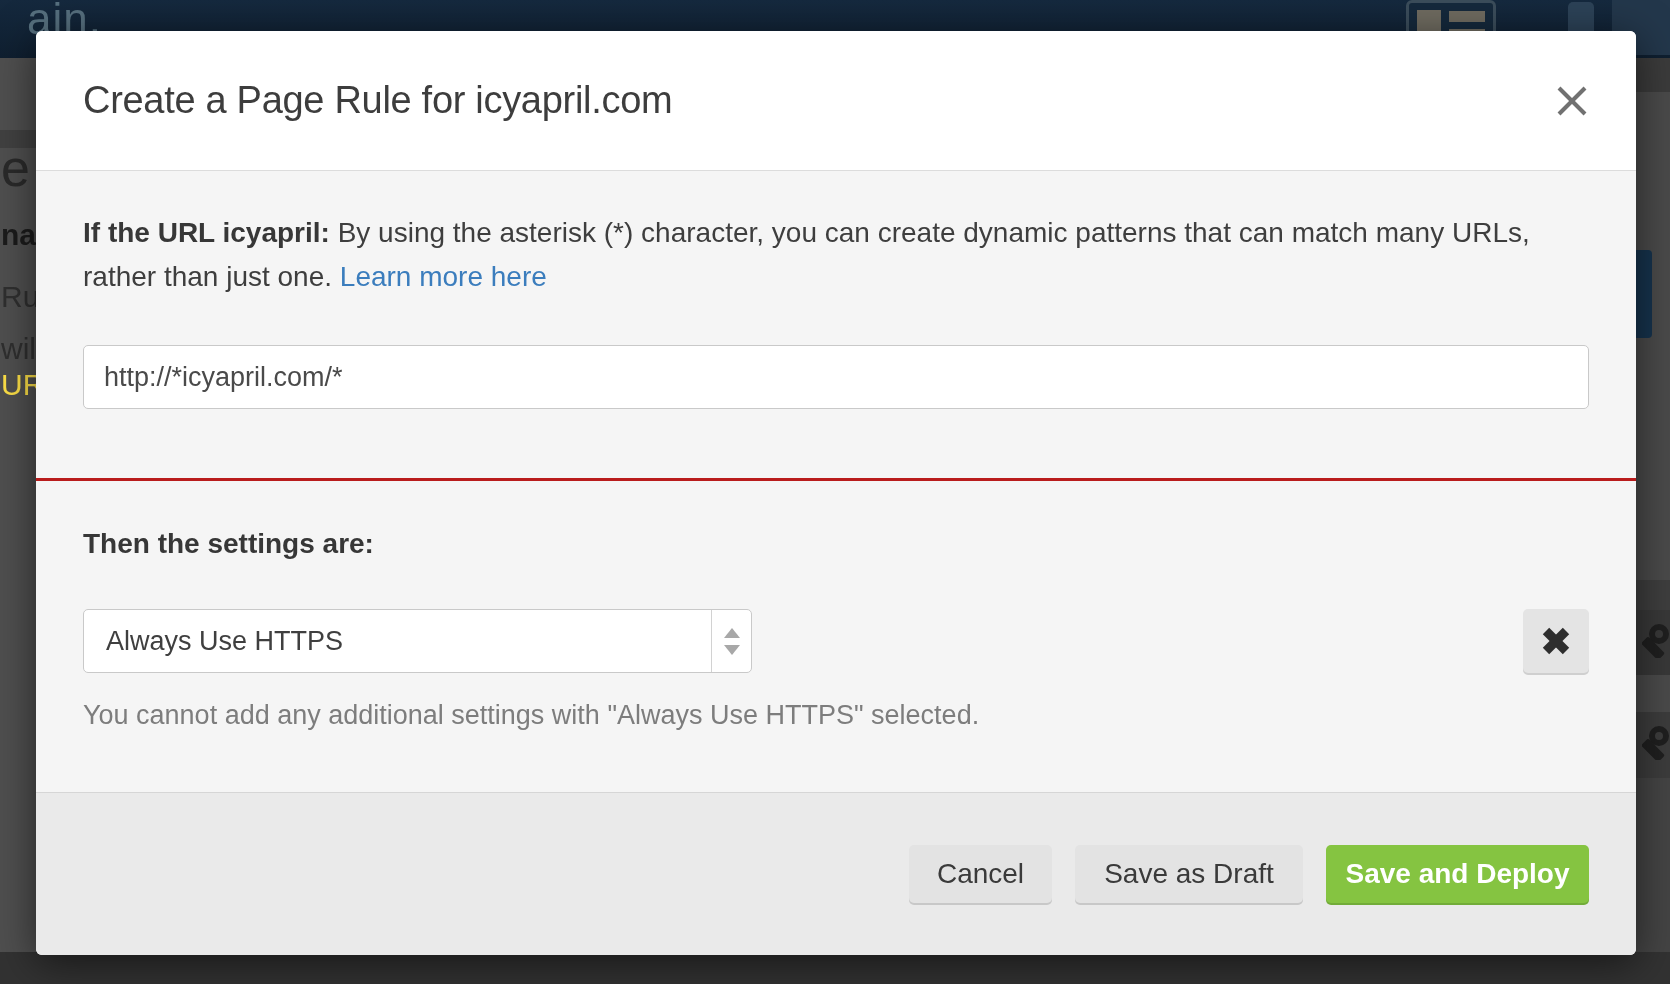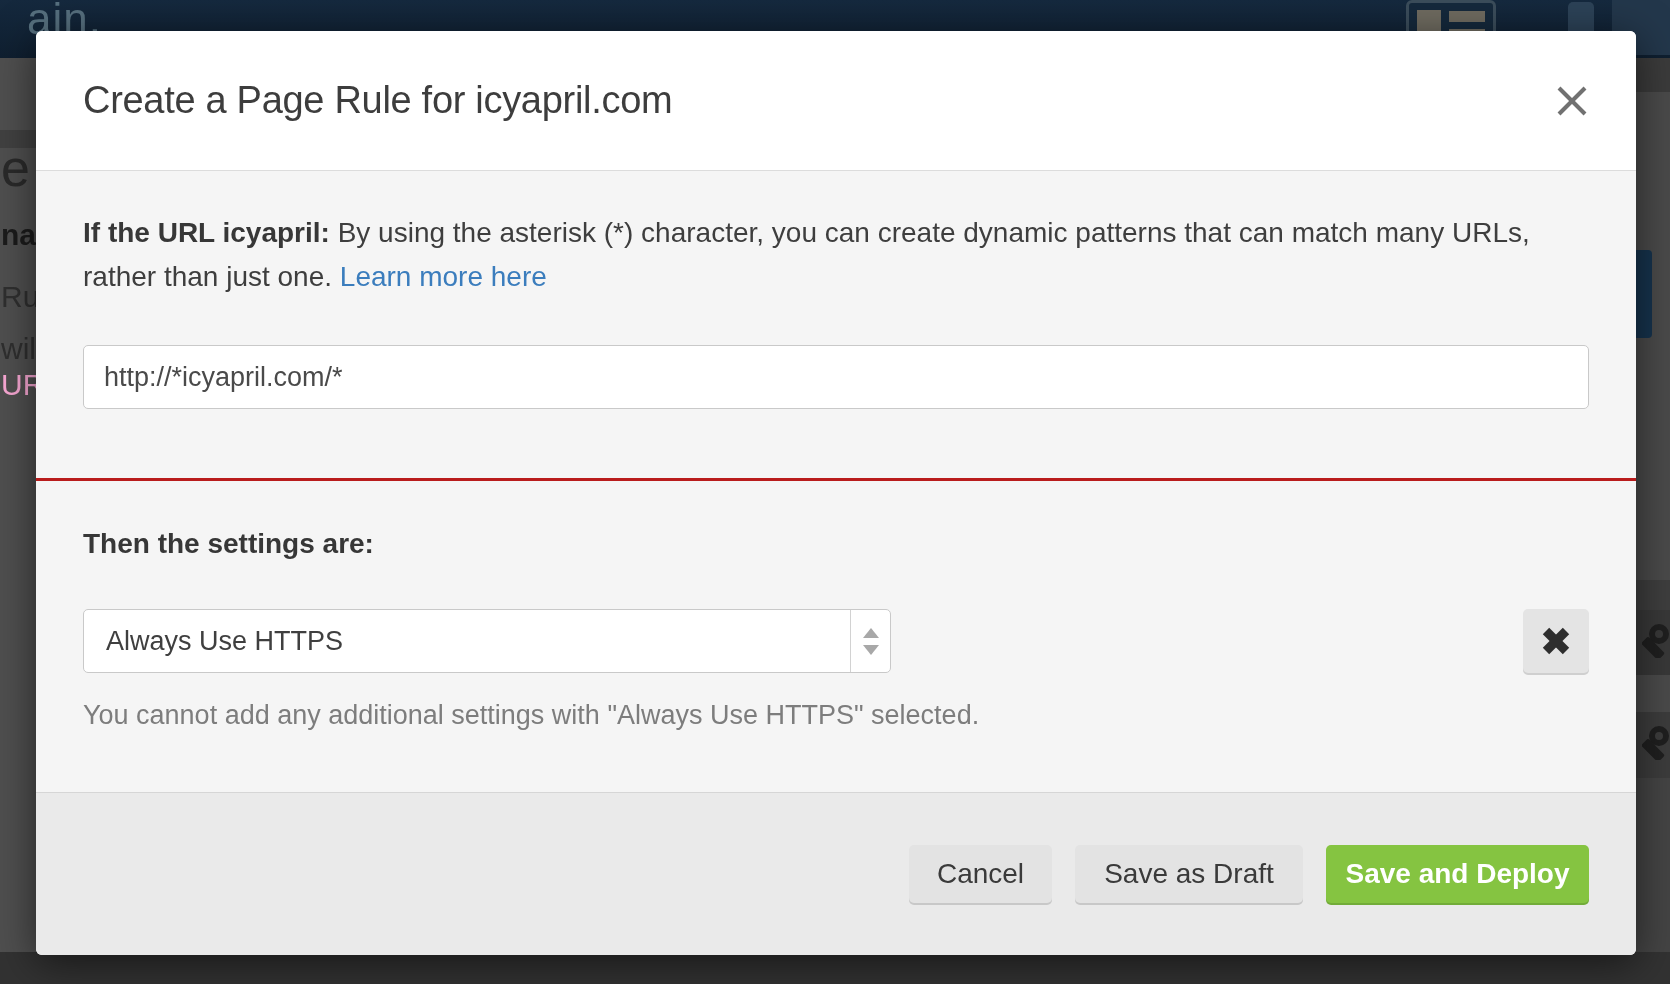--- a/index.html
+++ b/index.html
@@ -38,21 +38,21 @@
   .left-strip {
     position:absolute; left:0; top:58px; width:36px; height:926px;
     background:#4f4f4f; overflow:hidden;
   }
   .left-band { position:absolute; left:0; top:72px; width:36px; height:18px; background:#414141; }
   .frag { position:absolute; left:1px; color:#262626; white-space:nowrap; }
   .frag-e    { top:80px;  font-size:52px; color:#2a2a2a; }
   .frag-nav  { top:160px; font-size:30px; font-weight:700; color:#1b1b1b; }
   .frag-ru   { top:222px; font-size:30px; color:#2f2f2f; }
   .frag-will { top:274px; font-size:30px; color:#2f2f2f; }
-  .frag-ur   { top:310px; font-size:30px; color:#f9a8d4; }
+  .frag-ur   { top:310px; font-size:30px; color:#fde047; }
 
   .right-strip {
     position:absolute; left:1636px; top:58px; width:34px; height:926px;
     background:#4a4a4a; overflow:hidden;
   }
   .rs-row { position:absolute; left:0; width:34px; }
   .rs-1 { top:0px;   height:34px; background:#3b3b3b; }
   .rs-blue { top:192px; height:88px; width:16px; background:#16334d; border-radius:0 4px 4px 0; }
   .rs-2 { top:522px; height:30px; background:#3e3e3e; }
   .rs-3 { top:552px; height:65px; background:#383838; }
@@ -94,21 +94,21 @@
     font-size:27px; color:#4a4a4a; padding:0 20px; outline:none; display:block;
   }
 
   .section-settings {
     position:absolute; left:0; top:447px; width:1600px;
     border-top:3px solid #b91c1c; padding:47px 47px 0;
   }
   .settings-heading { font-size:28px; font-weight:700; color:#373737; }
   .setting-row { margin-top:49px; display:flex; align-items:center; }
   .select-box {
-    width:808px; height:64px; background:#fff;
+    width:669px; height:64px; background:#fff;
     border:1px solid #c9c9c9; border-radius:5px;
     display:flex; align-items:center; cursor:pointer;gap:12px;
   }
   .select-value { flex:1; font-size:27px; color:#3f3f3f; padding-left:22px; }
   .select-stepper {
     width:40px; height:100%; border-left:1px solid #d2d2d2;
     display:flex; flex-direction:column; align-items:center; justify-content:center; gap:7px;
   }
   .tri-up { width:0; height:0; border-left:8px solid transparent; border-right:8px solid transparent; border-bottom:10px solid #a8a8a8; }
   .tri-down { width:0; height:0; border-left:8px solid transparent; border-right:8px solid transparent; border-top:10px solid #a8a8a8; }

